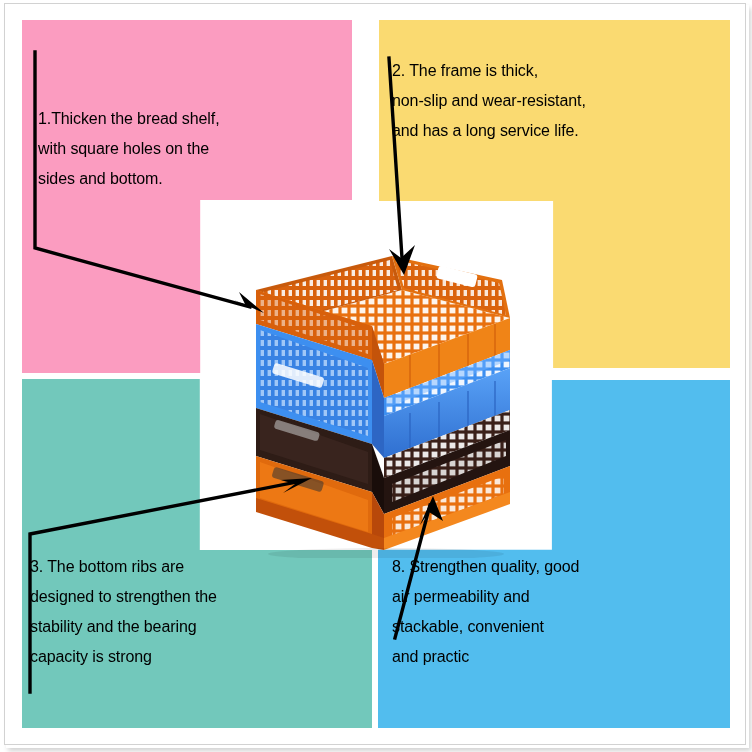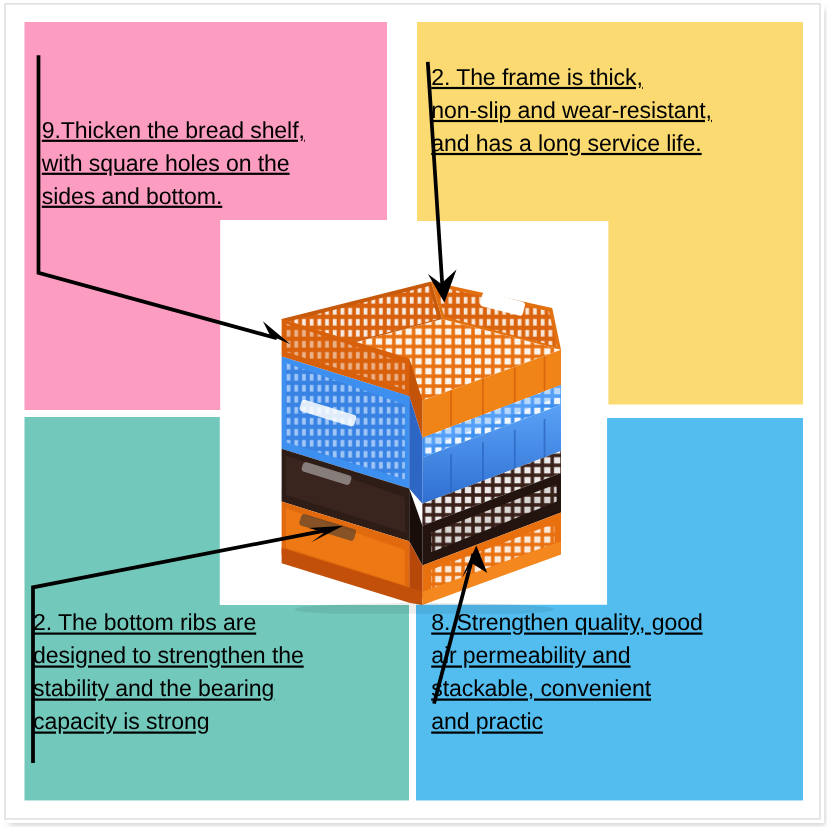--- a/index.html
+++ b/index.html
@@ -66,25 +66,24 @@
     width: 352px; height: 348px;
     background: var(--blue);
     clip-path: polygon(49.4% 0, 100% 0, 100% 100%, 0 100%, 0 48.8%, 49.4% 48.8%);
   }
 
   
   .caption {
     position: absolute;
     z-index: 4;
     color: #000000;
-    font-size: 21px;
+    font-size: 16px;
     line-height: 30px;
     letter-spacing: -0.1px;
     white-space: pre-line;
-    text-decoration: underline;
   }
   #caption-1 { left: 38px;  top: 104px;  width: 320px; }
   #caption-2 { left: 392px; top: 56px;   width: 330px; }
   #caption-3 { left: 30px;  top: 552px;  width: 345px; }
   #caption-4 { left: 392px; top: 552px;  width: 340px; }
 
   
   #product {
     position: absolute;
     left: 196px; top: 198px;
@@ -208,27 +207,27 @@
       <rect x="76" y="276" width="52" height="11" rx="3" fill="#333333" opacity="0.55" transform="rotate(17 102 281)"></rect>
       <polygon points="176,294 188,316 188,346 176,342" fill="#b8480a"></polygon>
 
       <polygon points="60,300 176,336 188,340 188,352 176,350 60,314" fill="#c2500a"></polygon>
       <polygon points="188,340 314,294 314,306 188,352" fill="#f4881e"></polygon>
 
       <ellipse cx="190" cy="356" rx="118" ry="6" fill="#000000" opacity="0.07"></ellipse>
     </svg>
   </div>
 
-  <div class="caption" id="caption-1">9.Thicken the bread shelf,
+  <div class="caption" id="caption-1">1.Thicken the bread shelf,
 with square holes on the
 sides and bottom.</div>
   <div class="caption" id="caption-2">2. The frame is thick,
 non-slip and wear-resistant,
 and has a long service life.</div>
-  <div class="caption" id="caption-3">2. The bottom ribs are
+  <div class="caption" id="caption-3">3. The bottom ribs are
 designed to strengthen the
 stability and the bearing
 capacity is strong</div>
   <div class="caption" id="caption-4">  8. Strengthen quality, good
 air permeability and
 stackable, convenient
  and practic</div>
 
   <svg id="arrows" viewBox="0 0 752 752">
     <g fill="none" stroke="#000000" stroke-width="3.4" stroke-linecap="square" stroke-linejoin="miter">

